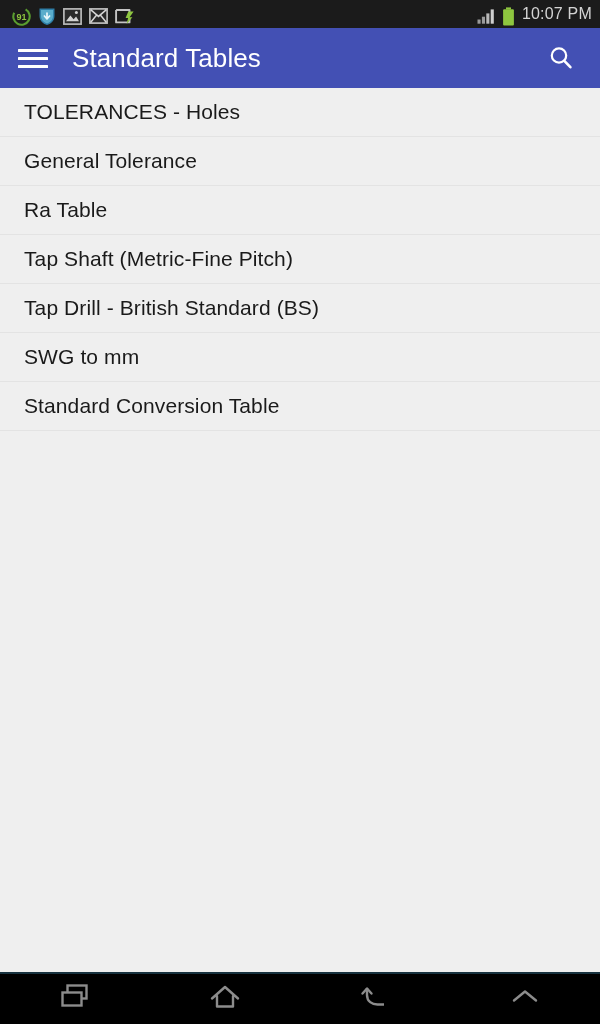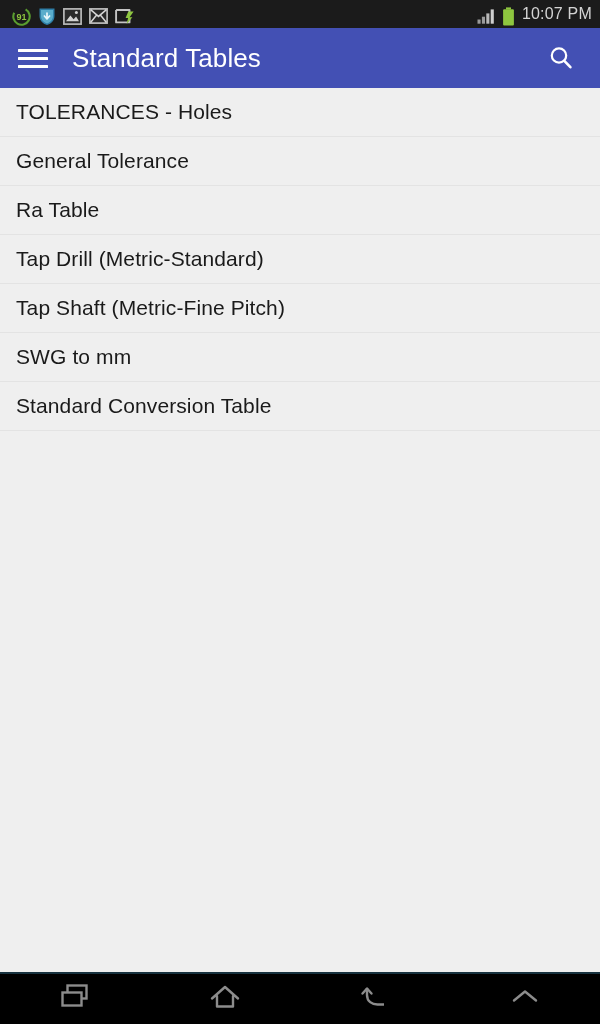--- a/index.html
+++ b/index.html
@@ -106,20 +106,21 @@
     padding-left: 16px;
     border-bottom: 1px solid #e3e3e3;
     background: #efefef;
     cursor: pointer;
   }
   .list-item-label {
     font-size: 21px;
     color: #1a1a1a;
     letter-spacing: 0.1px;
     white-space: nowrap;
+    margin-left: 8px;
   }
 
   
   #nav-bar {
     height: 52px;
     flex: 0 0 52px;
     background: #000000;
     border-top: 2px solid #17323f;
     display: flex;
     align-items: center;
@@ -223,24 +224,24 @@
     <div class="list-item">
       <span class="list-item-label">TOLERANCES - Holes</span>
     </div>
     <div class="list-item">
       <span class="list-item-label">General Tolerance</span>
     </div>
     <div class="list-item">
       <span class="list-item-label">Ra Table</span>
     </div>
     <div class="list-item">
-      <span class="list-item-label">Tap Drill (Metric-Standard)</span>
-    </div>
-    <div class="list-item">
       <span class="list-item-label">Tap Shaft (Metric-Fine Pitch)</span>
+    </div>
+    <div class="list-item">
+      <span class="list-item-label">Tap Drill - British Standard (BS)</span>
     </div>
     <div class="list-item">
       <span class="list-item-label">SWG to mm</span>
     </div>
     <div class="list-item">
       <span class="list-item-label">Standard Conversion Table</span>
     </div>
 
   </div>
 

